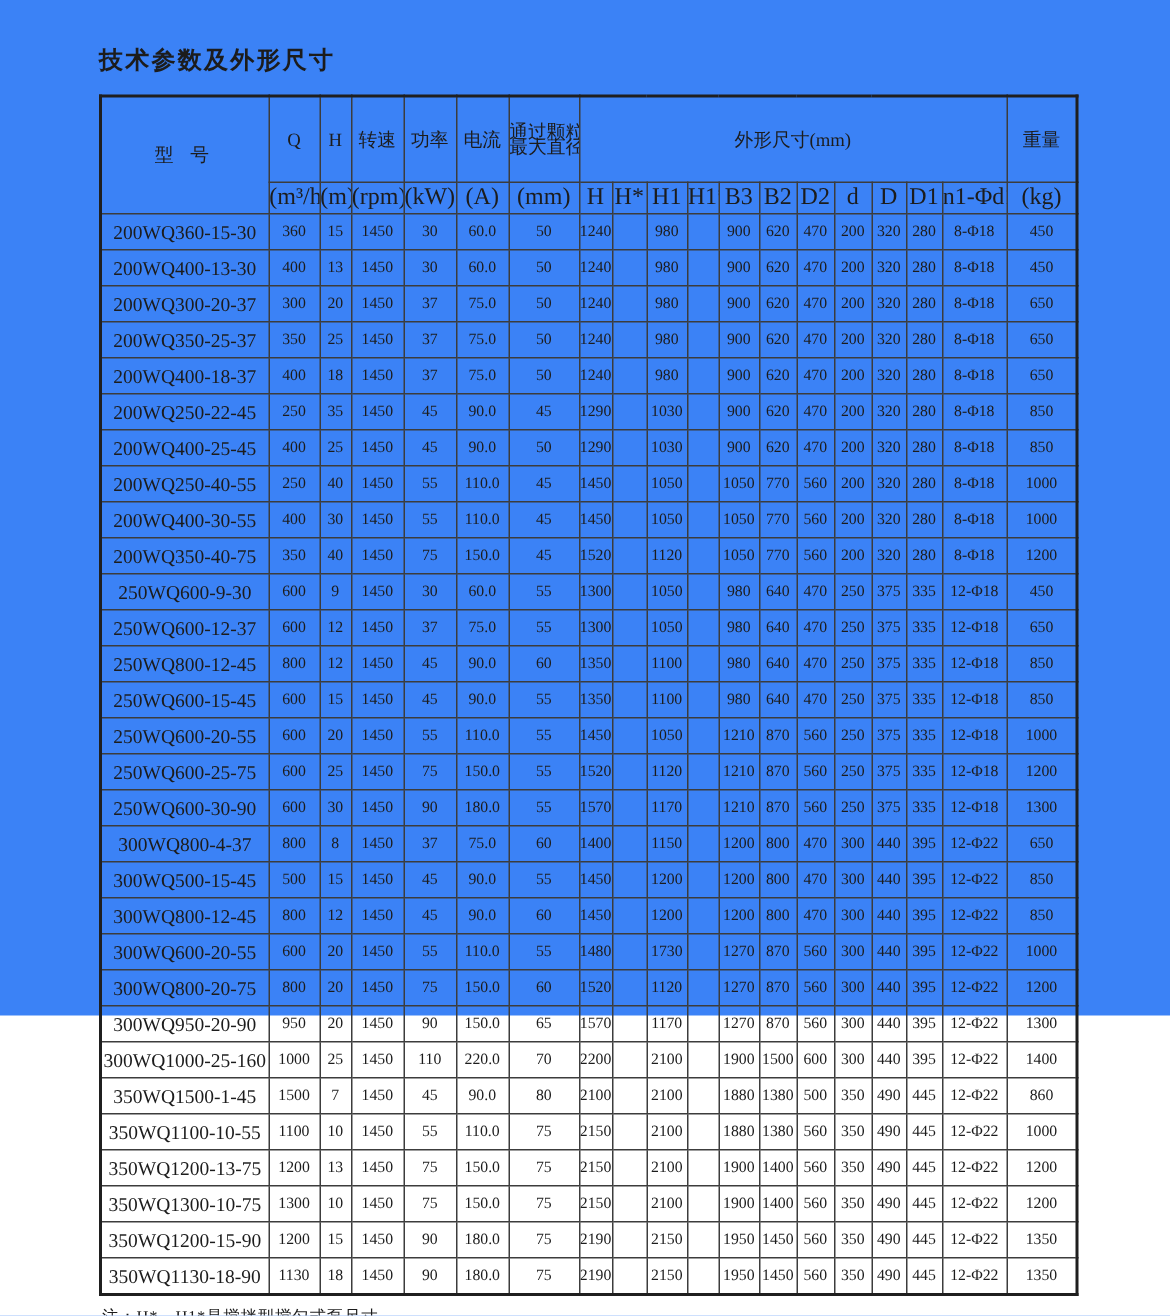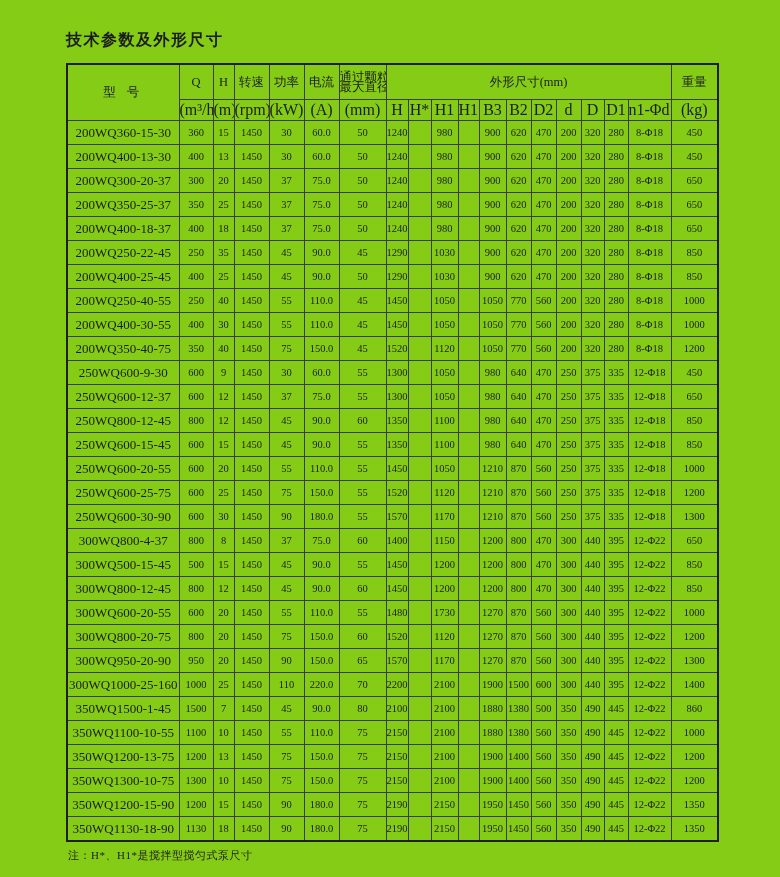--- a/index.html
+++ b/index.html
@@ -6,24 +6,24 @@
     margin: 0;
     padding: 0;
     background: #ffffff;
     width: 780px;
     height: 877px;
     font-family: "Liberation Serif", "DejaVu Serif", serif;
     color: #1c1c1c;
   }
   .page {
     width: 780px;
-    height: 877px;
+    height: 677px;
     box-sizing: border-box;
     padding: 30px 0 0 66px;
-    background: #84cc16;
+    background: #3b82f6;
   }
   .title {
     font-family: "Liberation Sans", "DejaVu Sans", sans-serif;
     font-size: 16px;
     font-weight: bold;
     letter-spacing: 1.5px;
     margin: 0 0 12px 0;
   }
   table.spec {
     border-collapse: collapse;
@@ -36,21 +36,21 @@
     text-align: center;
     vertical-align: middle;
     padding: 0;
     font-weight: normal;
     overflow: hidden;
     white-space: nowrap;
   }
   thead tr.h1 th { height: 26px; font-size: 12.5px; }
   thead tr.h2 th { height: 20px; font-size: 16px; }
   thead th.model-h { font-size: 13px; letter-spacing: 4px; font-family: Liberation Serif, serif; }
-  thead th.granule-h { font-size: 8.5px; line-height: 10px; padding: 4px 0; }
+  thead th.granule-h { font-size: 8.5px; line-height: 10px; padding: 15px 0; }
   thead th.granule-h span { display: block; }
   tbody td { height: 23px; font-size: 10.5px; }
   tbody td.model-cell { font-size: 13px; }
   .footnote {
     font-size: 11px;
     margin: 6px 0 0 2px;
     letter-spacing: 0.5px;
   }
 </style>
 </head>

